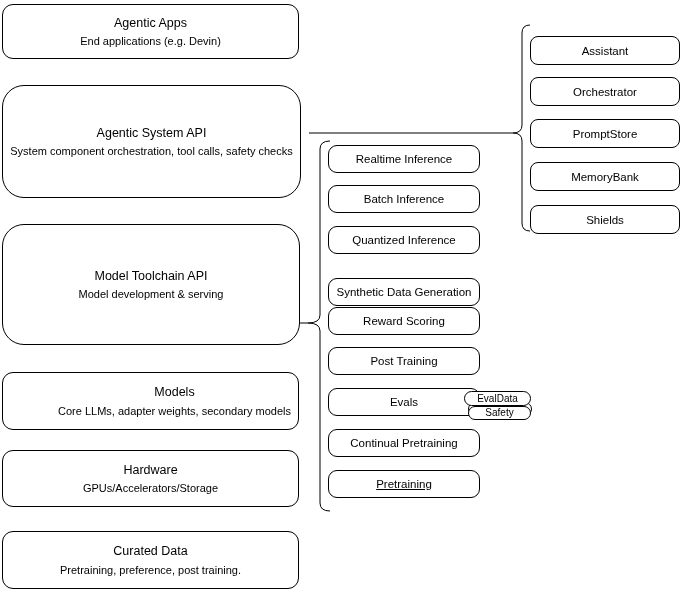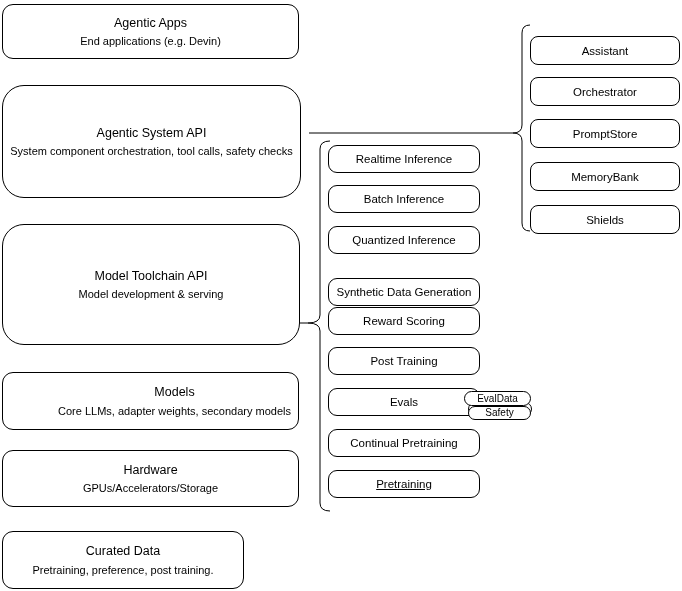--- a/index.html
+++ b/index.html
@@ -117,21 +117,21 @@
   <div class="node lnode" style="left:2px; top:372px; width:297px; height:58px;padding-left:48px;">
     <div class="t">Models</div>
     <div class="s">Core LLMs, adapter weights, secondary models</div>
   </div>
 
   <div class="node lnode" style="left:2px; top:450px; width:297px; height:57px;">
     <div class="t">Hardware</div>
     <div class="s">GPUs/Accelerators/Storage</div>
   </div>
 
-  <div class="node lnode" style="left:2px; top:531px; width:242px; height:58px;">
+  <div class="node lnode" style="left:2px; top:531px; width:297px; height:58px;">
     <div class="t">Curated Data</div>
     <div class="s">Pretraining, preference, post training.</div>
   </div>
 
   <div class="node mnode" style="top:145px;">
       <span>Realtime Inference</span>
     </div>
   <div class="node mnode" style="top:185px;">
       <span>Batch Inference</span>
     </div>

